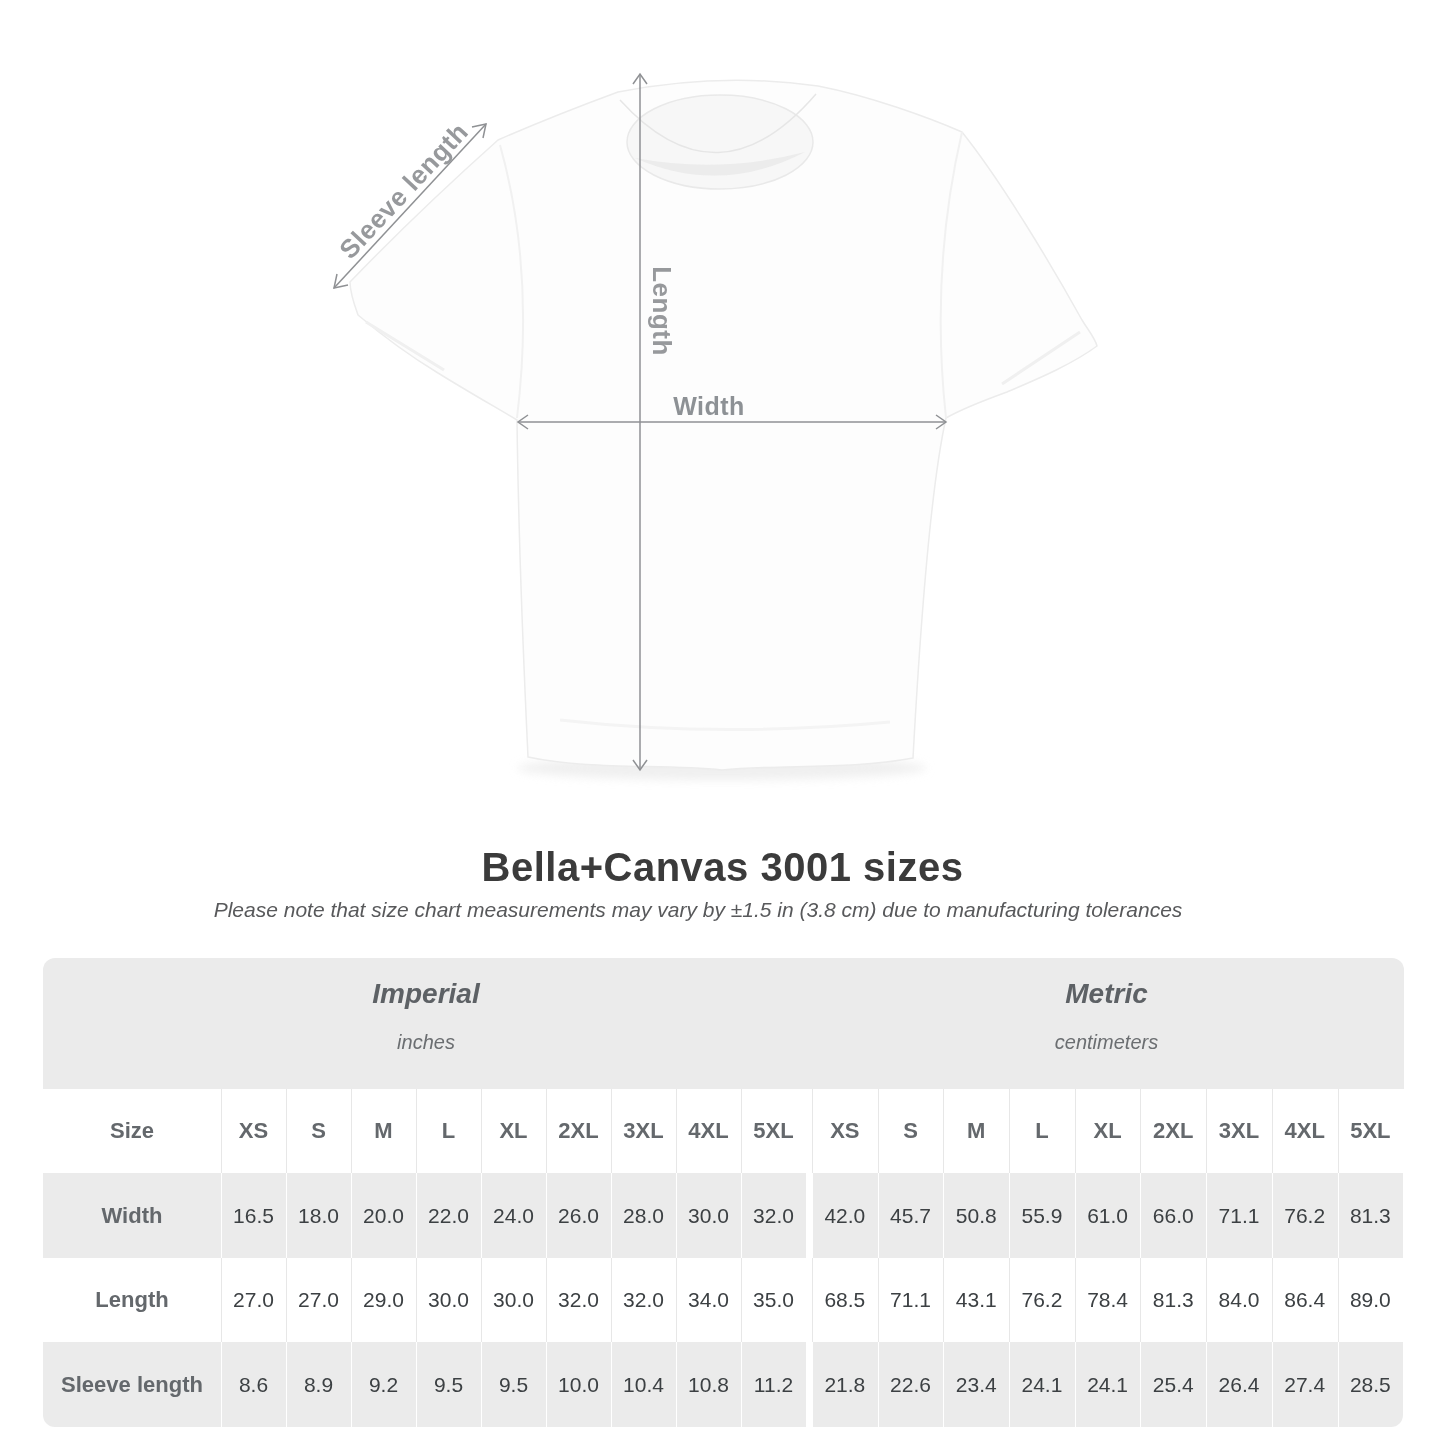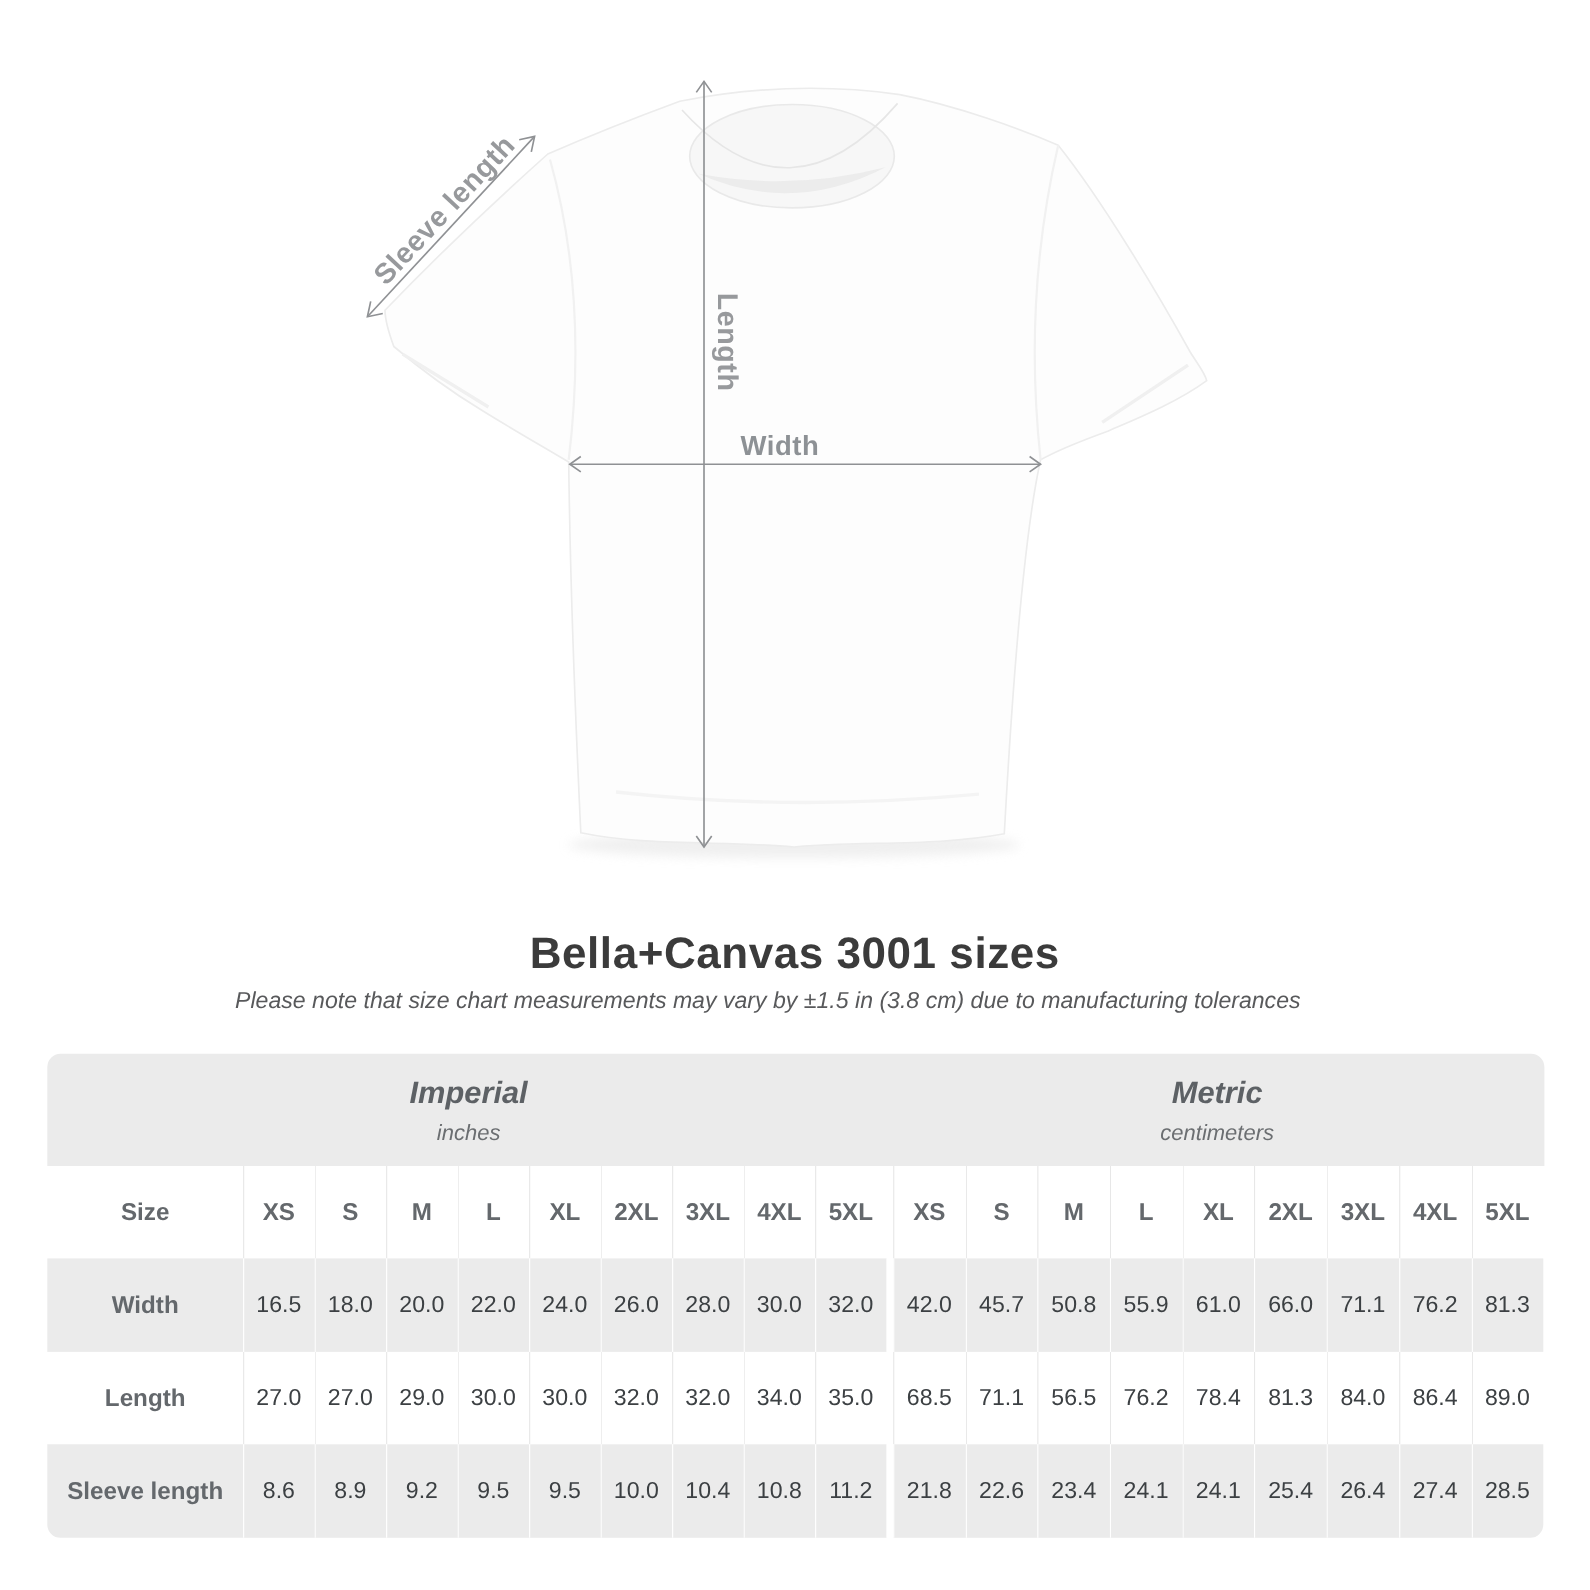--- a/index.html
+++ b/index.html
@@ -20,26 +20,26 @@
   .title{
     position:absolute;left:0;top:845px;width:1445px;margin:0;text-align:center;
     font-size:40px;font-weight:bold;color:#3b3b3b;letter-spacing:.5px;
   }
   .subtitle{
     position:absolute;left:0;top:898px;width:1396px;text-align:center;
     font-size:21px;font-style:italic;color:#58595b;
   }
   
   .size-table{position:absolute;left:43px;top:958px;width:1361px;}
-  .band{display:flex;height:102px;background:#ebebeb;border-radius:12px 12px 0 0;}
+  .band{display:flex;height:131px;background:#ebebeb;border-radius:12px 12px 0 0;}
   .band-half{display:flex;flex-direction:column;align-items:center;padding-top:19px;box-sizing:border-box;}
   .band-half.imperial{width:766px;}
   .band-half.metric{width:595px;}
   .band-title{font-size:28px;font-weight:bold;font-style:italic;color:#5d6165;line-height:34px;}
-  .band-unit{font-size:20px;font-style:italic;color:#6b6e71;line-height:24px;margin-top:7px;}
+  .band-unit{font-size:20px;font-style:italic;color:#6b6e71;line-height:24px;margin-top:19px;}
   .trow{display:flex;}
   .trow .cell{
     display:flex;align-items:center;justify-content:center;box-sizing:border-box;
     font-size:21px;color:#3c4043;
   }
   .cell.lbl{width:178px;font-weight:bold;color:#64686c;font-size:22px;}
   .cell.d{width:65px;}
   .cell.dm{width:65.7px;}
   .cell.gapc{width:6px;background:#ffffff !important;box-shadow:none !important;}
   .trow.hrow{height:84px;}
@@ -182,21 +182,21 @@
         <div class="cell d">29.0</div>
         <div class="cell d">30.0</div>
         <div class="cell d">30.0</div>
         <div class="cell d">32.0</div>
         <div class="cell d">32.0</div>
         <div class="cell d">34.0</div>
         <div class="cell d">35.0</div>
         <div class="cell gapc"></div>
         <div class="cell dm">68.5</div>
         <div class="cell dm">71.1</div>
-        <div class="cell dm">56.5</div>
+        <div class="cell dm">43.1</div>
         <div class="cell dm">76.2</div>
         <div class="cell dm">78.4</div>
         <div class="cell dm">81.3</div>
         <div class="cell dm">84.0</div>
         <div class="cell dm">86.4</div>
         <div class="cell dm">89.0</div>
       </div>
       <div class="trow r-sleeve gray last">
         <div class="cell lbl">Sleeve length</div>
         <div class="cell d">8.6</div>

